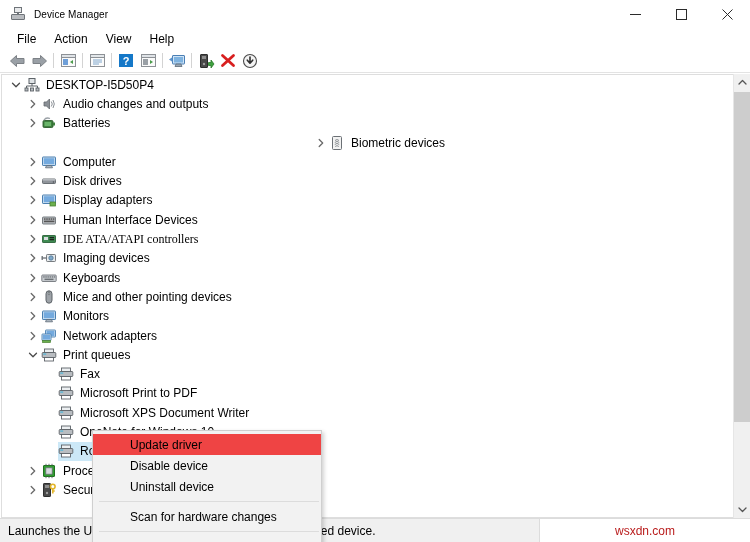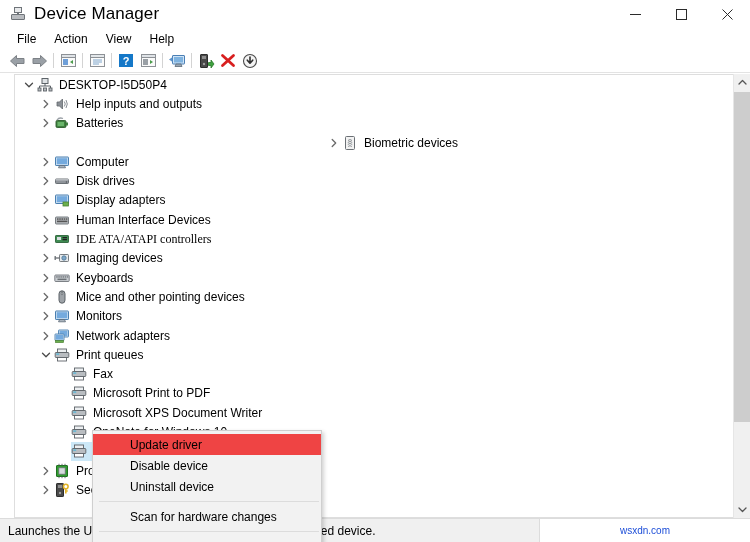--- a/index.html
+++ b/index.html
@@ -40,21 +40,21 @@
     position: absolute; left: 4px; top: 1px;
     width: 8px; height: 6px;
     background: #e8eaec;
     border: 1px solid #6f7479;
   }
   .ti-stem {
     position: absolute; left: 7px; top: 6px;
     width: 2px; height: 3px; background: #6f7479;
   }
   #title-text {
-    font-size: 17px; color: #000;
+    font-size: 10px; color: #000;
     letter-spacing: 0.1px;
   }
   #win-buttons {
     position: absolute; right: 0; top: 0;
     height: 28px; display: flex;
   }
   .win-btn {
     width: 46px; height: 28px;
     display: flex; align-items: center; justify-content: center;
     color: #2b2b2b;
@@ -94,21 +94,21 @@
     background: #d3d3d3;
     margin: 0 3px;
   }
   #toolbar-rule {
     position: absolute; left: 0; top: 72px;
     width: 750px; height: 1px; background: #e3e3e3;
   }
 
   
   #tree-panel {
-    position: absolute; left: 14px; top: 74px;
+    position: absolute; left: 1px; top: 74px;
     width: 732px; height: 444px;
     background: #ffffff;
     border: 1px solid #dedede;
     border-right: none;
     overflow: hidden;
   }
   .tree-row {
     position: relative;
     height: 19.3px;
     display: flex; align-items: center;
@@ -170,21 +170,21 @@
     width: 540px; height: 24px;
     display: flex; align-items: center;
     padding-left: 8px;
     font-size: 12px; color: #000;
     border-right: 1px solid #dcdcdc;
     overflow: hidden;
   }
   #status-pane-2 {
     flex: 1; height: 24px;
     display: flex; align-items: center; justify-content: center;
-    font-size: 10px; color: #1d4ed8;
+    font-size: 12px; color: #b91c1c;
     background: #ffffff;
   }
 
   
   #ctx-menu {
     position: absolute;
     left: 92px; top: 430px;
     width: 230px;
     background: #f2f2f2;
     border: 1px solid #cfcfcf;
@@ -355,21 +355,21 @@
               <path d="M3.2 1.5 L6.7 5 L3.2 8.5" fill="none" stroke="#6a6a6a" stroke-width="1.3" stroke-linecap="round" stroke-linejoin="round"></path>
             </svg>
           </span>
           <span class="row-icon">
             <svg width="16" height="16" viewBox="0 0 16 16">
               <path d="M3 6 L5.5 6 L8.5 3 L8.5 13 L5.5 10 L3 10 Z" fill="#8b9096" stroke="#63686d" stroke-width="0.8" stroke-linejoin="round"></path>
               <path d="M10.3 5.5 Q12.2 8 10.3 10.5" fill="none" stroke="#8b9096" stroke-width="1"></path>
               <path d="M12 4 Q14.6 8 12 12" fill="none" stroke="#8b9096" stroke-width="1"></path>
             </svg>
           </span>
-          <span class="row-label">Help inputs and outputs</span>
+          <span class="row-label">Audio changes and outputs</span>
         </div>
         <div class="tree-row" style="padding-left: 23px;">
           <span class="twisty">
             <svg width="10" height="10" viewBox="0 0 10 10">
               <path d="M3.2 1.5 L6.7 5 L3.2 8.5" fill="none" stroke="#6a6a6a" stroke-width="1.3" stroke-linecap="round" stroke-linejoin="round"></path>
             </svg>
           </span>
           <span class="row-icon">
             <svg width="16" height="16" viewBox="0 0 16 16">
               <rect x="2" y="5.5" width="10" height="7" rx="1.2" fill="#3f7f3f" stroke="#2c5c2c" stroke-width="0.9"></rect>

